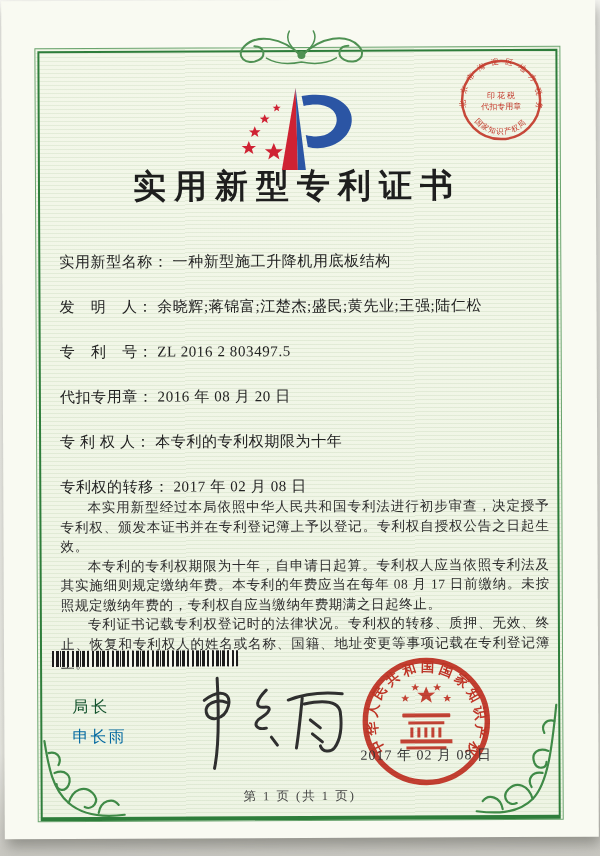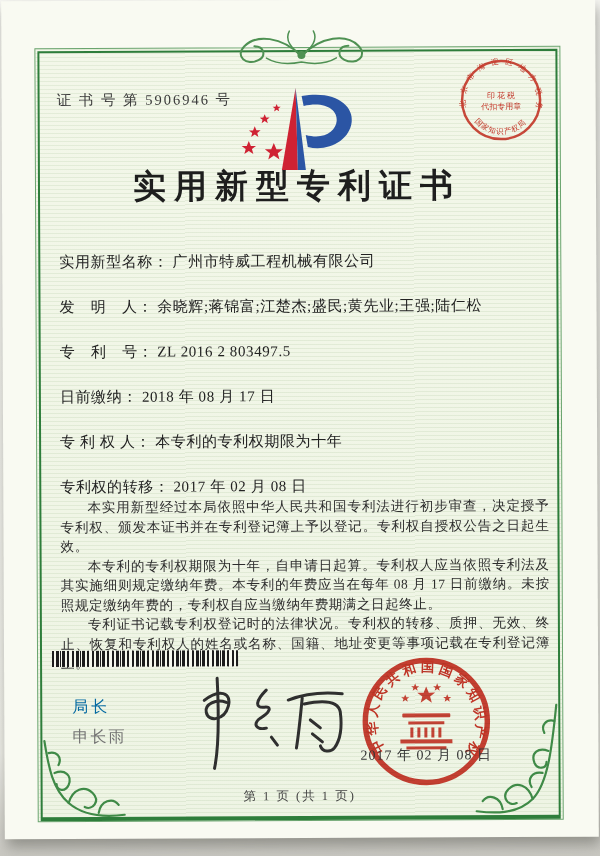--- a/index.html
+++ b/index.html
@@ -42,23 +42,23 @@
   .paras{left:57px;top:497px;width:489px;}
   .paras p{margin:0;text-indent:2em;text-align:justify;
     font-size:13.5px;line-height:19.5px;letter-spacing:.6px;color:#2d2d2d;}
   .barcode{
     left:48px;top:650px;width:186px;height:16px;
     background:
       repeating-linear-gradient(90deg,#1c1c1c 0 2px,rgba(0,0,0,0) 2px 5px),
       repeating-linear-gradient(90deg,#1c1c1c 0 1px,rgba(0,0,0,0) 1px 4px),
       #f6f8ee;
   }
-  .signer-title{left:68px;top:696px;font-size:16px;letter-spacing:3px;color:#0369a1;
+  .signer-title{left:68px;top:696px;font-size:16px;letter-spacing:3px;color:#14532d;
     font-family:"Liberation Sans","DejaVu Sans",sans-serif;}
-  .signer-name{left:68px;top:726px;font-size:16px;letter-spacing:2px;color:#737373;
+  .signer-name{left:68px;top:726px;font-size:16px;letter-spacing:2px;color:#0369a1;
     font-family:"Liberation Sans","DejaVu Sans",sans-serif;}
   .issue-date{left:356px;top:747px;font-size:14px;letter-spacing:1px;color:#353535;z-index:2;}
   .page-footer{left:33px;top:788px;width:524px;text-align:center;
     font-size:12.5px;letter-spacing:2px;color:#444;}
   svg{display:block;}
   .seal-svg{mix-blend-mode:multiply;}
 </style>
 </head>
 <body>
 
@@ -92,21 +92,20 @@
     <g stroke="#3f8a47" fill="none" stroke-width="2.2" stroke-linecap="round" transform="translate(92,0) scale(-1,1)">
       <path d="M6,6 C10,44 14,84 30,100 C46,116 70,114 86,112"></path>
       <path d="M30,100 C34,86 46,82 54,90 C62,98 54,108 46,104"></path>
       <path d="M14,52 C24,48 32,54 28,64 C25,71 16,70 16,63"></path>
       <path d="M60,110 C62,98 74,94 80,102"></path>
       <path d="M8,22 C16,20 22,26 18,34"></path>
       <path d="M20,74 C30,72 36,80 31,88"></path>
     </g>
   </svg>
 
-  <div class="abs cert-number">证 书 号 第 5906946 号</div>
 
   <svg class="abs seal-svg" style="left:452px;top:55px;" width="95" height="95" viewBox="0 0 95 95">
     <defs>
       <path id="tsTop" d="M13.3,57.1 A36,36 0 1 1 81.7,57.1"></path>
       <path id="tsBot" d="M19.7,65.5 A34,34 0 0 0 75.3,65.5"></path>
     </defs>
     <circle cx="47.5" cy="46" r="39" fill="none" stroke="#cf372b" stroke-width="2.5" opacity=".9"></circle>
     <text font-size="7.5" fill="#cf372b" font-family="Liberation Serif,serif">
       <textPath href="#tsTop" startOffset="4" textLength="143" lengthAdjust="spacing">北京市海淀区地方税务局</textPath>
     </text>
@@ -128,30 +127,30 @@
     <use href="#st" fill="#cf2233" transform="translate(31,35) scale(0.55)"></use>
     <use href="#st" fill="#cf2233" transform="translate(21,48) scale(0.65)"></use>
     <use href="#st" fill="#cf2233" transform="translate(15,64) scale(0.8)"></use>
     <use href="#st" fill="#cf2233" transform="translate(40,68) scale(1)"></use>
   </svg>
 
   <div class="abs title">实用新型专利证书</div>
 
   <div class="abs fields">
     <div class="field-row">
-      <span class="lbl">实用新型名称：</span><span>广州市特威工程机械有限公司</span>
+      <span class="lbl">实用新型名称：</span><span>一种新型施工升降机用底板结构</span>
     </div>
     <div class="field-row">
       <span class="lbl">发　明　人：</span><span>余晓辉;蒋锦富;江楚杰;盛民;黄先业;王强;陆仁松</span>
     </div>
     <div class="field-row">
       <span class="lbl">专　利　号：</span><span>ZL 2016 2 803497.5</span>
     </div>
     <div class="field-row">
-      <span class="lbl">日前缴纳：</span><span>2018 年 08 月 17 日</span>
+      <span class="lbl">代扣专用章：</span><span>2016 年 08 月 20 日</span>
     </div>
     <div class="field-row">
       <span class="lbl">专 利 权 人：</span><span>本专利的专利权期限为十年</span>
     </div>
     <div class="field-row">
       <span class="lbl">专利权的转移：</span><span>2017 年 02 月 08 日</span>
     </div>
   </div>
 
   <div class="abs paras">

